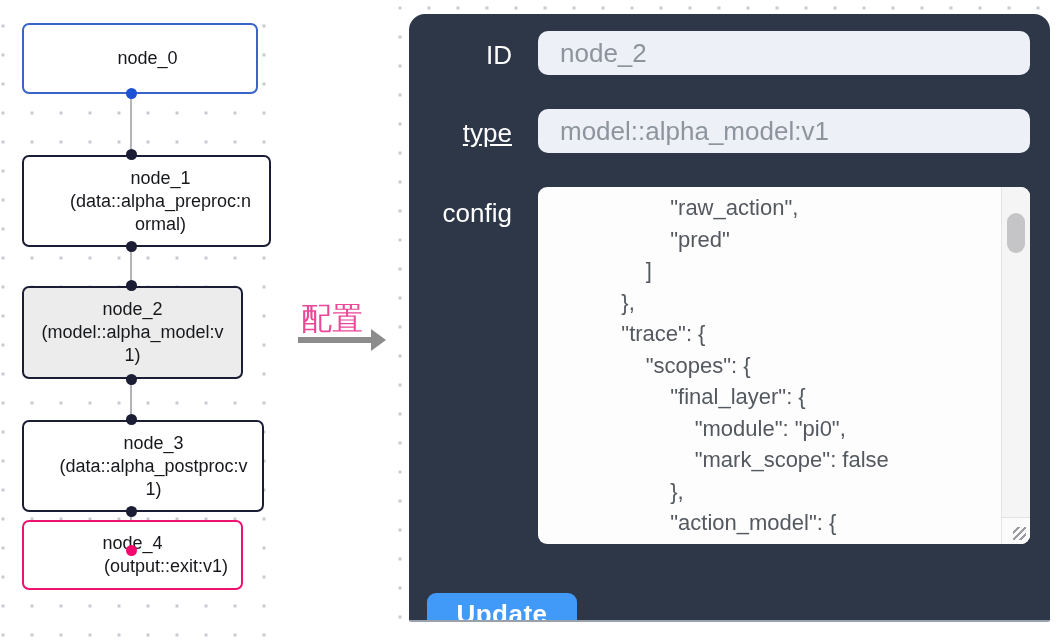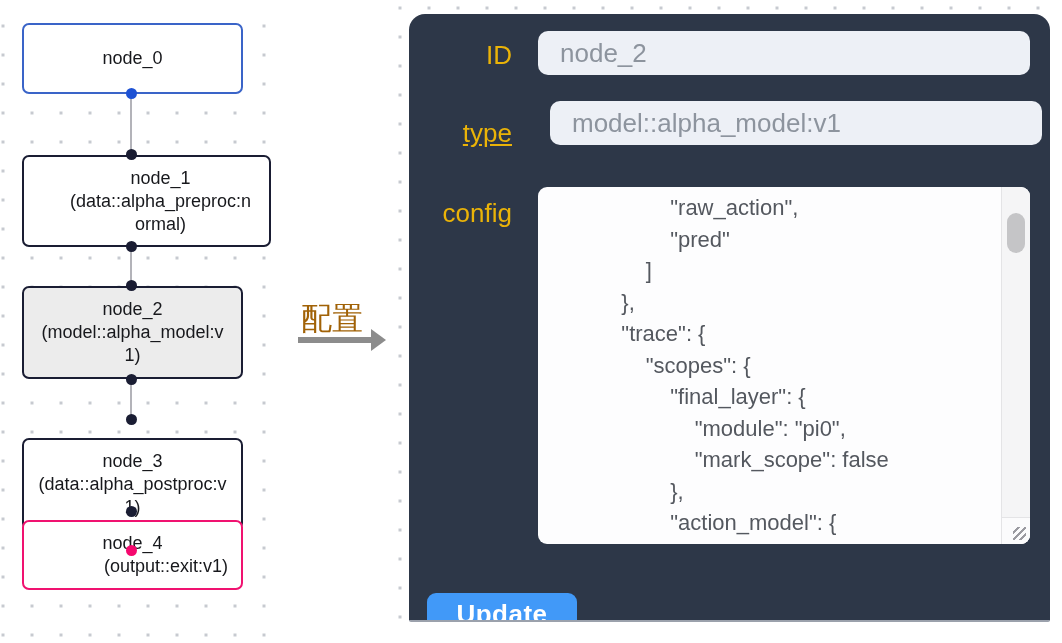--- a/index.html
+++ b/index.html
@@ -21,58 +21,58 @@
   .edge.e1{top:247px;height:40px;}
   .edge.e2{top:380px;height:40px;}
   .edge.e3{top:512px;height:40px;}
   .node{
     position:absolute;left:22px;width:217px;z-index:2;background:#ffffff;
     border:2px solid #1a1d33;border-radius:7px;
     display:flex;flex-direction:column;align-items:center;justify-content:center;
     text-align:center;font-size:18px;line-height:23px;color:#17181c;
   }
   .node .sub{width:191px;word-break:break-all;}
-  .node.n0{top:23px;height:67px;border-color:#3a64c8;}
+  .node.n0{top:23px;height:67px;border-color:#3a64c8;padding-left:15px;}
   .node.n1{top:155px;height:88px;padding-left:28px;}
   .node.n2{top:286px;height:89px;border-width:2.5px;background:#ececec;}
-  .node.n3{top:438px;height:88px;}
+  .node.n3{top:420px;height:88px;padding-left:21px;}
   .node.n4{top:520px;height:66px;border-color:#f01270;text-align:right;}
   .handle{position:absolute;left:126px;width:11px;height:11px;border-radius:50%;
     background:#1a1d33;z-index:3;}
   .handle.blue{background:#1e52d4;}
   .handle.pink{background:#f5086e;}
   .h0{top:88px;} .h1{top:149px;} .h2{top:241px;} .h3{top:280px;}
   .h4{top:374px;} .h5{top:414px;} .h6{top:506px;} .h7{top:545px;}
   
   .annotation-label{
     position:absolute;left:294px;top:298px;width:76px;text-align:center;
-    font-size:31px;font-weight:500;color:#a16207;z-index:4;
+    font-size:31px;font-weight:500;color:#ec4899;z-index:4;
   }
   .arrow-shaft{position:absolute;left:298px;top:337px;width:73px;height:6px;background:#8c8c8c;z-index:4;}
   .arrow-head{position:absolute;left:371px;top:329px;width:0;height:0;z-index:4;
     border-left:15px solid #8c8c8c;border-top:11px solid transparent;border-bottom:11px solid transparent;}
   
   .canvas-right{
     position:absolute;left:393px;top:0;width:669px;height:643px;
     background-position:-7.5px -6.5px;
   }
   .panel{
     position:absolute;left:16px;top:14px;width:641px;height:606px;
     background:#2d3748;border-radius:16px 16px 2px 2px;overflow:hidden;
     border-bottom:2px solid #9ba1ac;box-sizing:content-box;
   }
   .f-label{position:absolute;left:20px;width:83px;text-align:right;
-    font-size:26px;color:#eab308;}
+    font-size:26px;color:#ffffff;}
   .lbl-id{top:26px;} .lbl-type{top:104px;text-decoration:underline;} .lbl-config{top:184px;}
   .f-input{
     position:absolute;left:129px;width:492px;height:44px;background:#edf0f6;
     border:none;border-radius:10px;font-family:"Liberation Sans",sans-serif;
     font-size:26px;color:#8d949e;padding:0 10px 0 22px;box-sizing:border-box;outline:none;
   }
-  .inp-id{top:17px;} .inp-type{top:87px;margin-left:12px;}
+  .inp-id{top:17px;} .inp-type{top:95px;}
   .config-box{
     position:absolute;left:129px;top:173px;width:492px;height:357px;
     background:#fdfdfe;border-radius:9px;overflow:hidden;
   }
   .config-pre{
     margin:0;padding:5px 0 0 10px;font-family:"Liberation Sans",sans-serif;
     font-size:22px;line-height:31.5px;color:#54585f;white-space:pre;
   }
   .scroll-track{position:absolute;right:0;top:0;width:29px;height:357px;
     background:#f5f5f6;border-left:1px solid #e4e4e6;box-sizing:border-box;}

